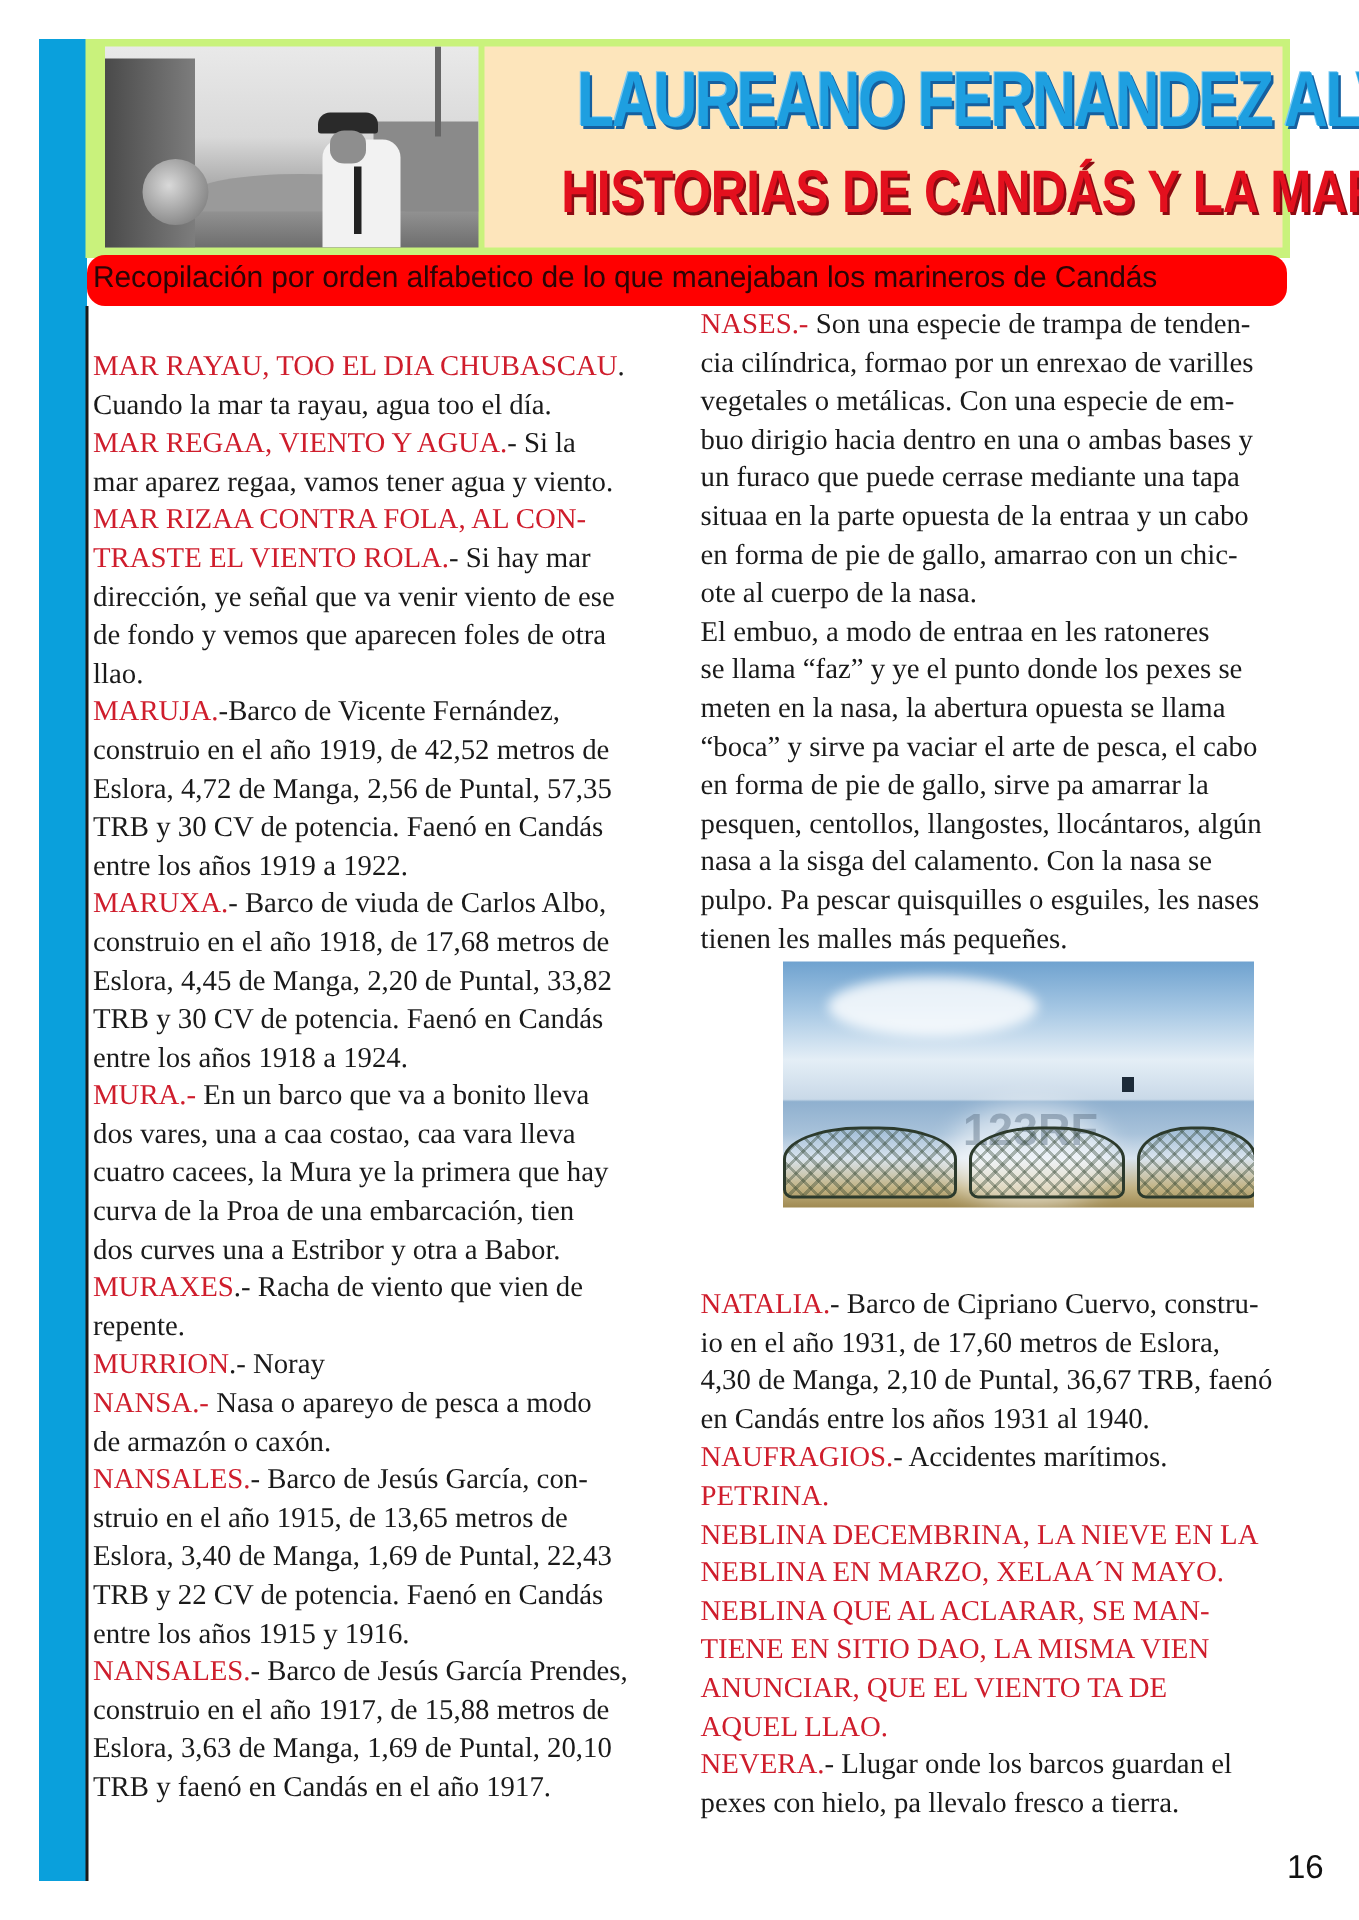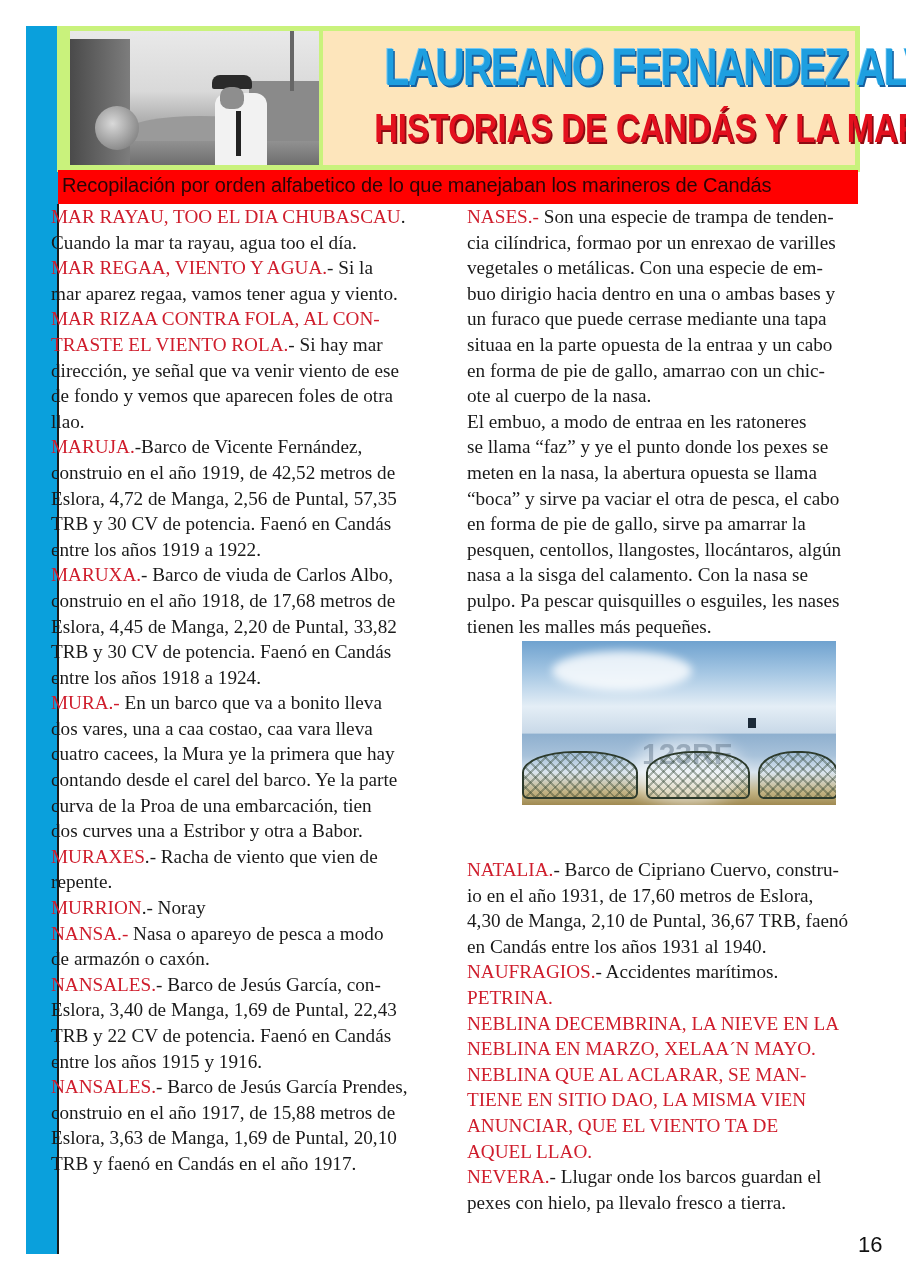--- a/index.html
+++ b/index.html
@@ -20,24 +20,24 @@
   .photo .tie { position:absolute; left:166px; top:80px; width:5px; height:45px; background:#222; }
   .title-area { position:absolute; left:323px; top:31px; width:532px; height:134px; background:#fde5bb; }
   .title-main { position:absolute; left:4px; top:6px; width:524px; text-align:center;
                 font-family:"Liberation Sans", "DejaVu Sans", sans-serif; font-weight:bold; font-size:52px; letter-spacing:-2px;
                 color:#1e9fe0; transform:scaleX(0.78); transform-origin:center; white-space:nowrap;
                 text-shadow: 2px 2px 0 #1560a0, -1px -1px 0 #76c8f2; line-height:60px; }
   .title-sub { position:absolute; left:4px; top:72px; width:524px; text-align:center;
                font-family:"Liberation Sans", "DejaVu Sans", sans-serif; font-weight:bold; font-size:40px;
                color:#e3101e; transform:scaleX(0.82); transform-origin:center; white-space:nowrap;
                text-shadow: 2px 2px 0 #8c0a12; line-height:50px; }
-  .redbar { position:absolute; left:58px; top:170px; width:800px; height:34px; background:#ff0000; }
+  .redbar { position:absolute; left:58px; top:170px; width:800px; height:34px; background:#ff0000;border-radius:12px; }
   .redbar span { position:absolute; left:4px; top:4px; font-family:"Liberation Sans", "DejaVu Sans", sans-serif; font-size:20px; color:#2a0505; white-space:nowrap; letter-spacing:-0.1px; }
   .col { position:absolute; top:204px; font-size:19.2px; line-height:25.6px; color:#1a1a1a; }
-  .col.left { left:51px; width:390px; }
+  .col.left { left:62px; width:390px;margin-top:28px; }
   .col.right { left:467px; width:410px; }
   .line { display:block; white-space:nowrap; height:25.6px; }
   .red { color:#cf1d2c; }
   .figure { position:absolute; left:522px; top:641px; width:314px; height:164px; overflow:hidden;
             background:linear-gradient(180deg,#6fa2cf 0%,#a7c8e4 20%,#e4eef6 40%,#c9d9e8 56%,#8fb0cf 57%,#a8c2da 70%,#d9e4ee 80%,#c2b384 92%,#a08a52 100%); }
   .figure .cloud { position:absolute; left:30px; top:10px; width:140px; height:40px; background:rgba(255,255,255,0.8); border-radius:50%; filter:blur(4px); }
   .figure .boat { position:absolute; left:226px; top:77px; width:8px; height:10px; background:#1c2a38; }
   .figure .glare { position:absolute; left:110px; top:95px; width:110px; height:70px; background:rgba(255,255,255,0.55); border-radius:50%; filter:blur(8px); }
   .figure .wm { position:absolute; left:120px; top:96px; font-family:"Liberation Sans", "DejaVu Sans", sans-serif; font-size:30px; font-weight:bold; color:rgba(90,110,130,0.45); }
   .figure .trap { position:absolute; bottom:6px; height:44px; border:2px solid #2c3a2c; border-radius:45% 45% 6px 6px;
@@ -88,29 +88,29 @@
     <span class="line"><span>TRB y 30 CV de potencia. Faenó en Candás</span></span>
     <span class="line"><span>entre los años 1919 a 1922.</span></span>
     <span class="line"><span class="red">MARUXA.</span><span>- Barco de viuda de Carlos Albo,</span></span>
     <span class="line"><span>construio en el año 1918, de 17,68 metros de</span></span>
     <span class="line"><span>Eslora, 4,45 de Manga, 2,20 de Puntal, 33,82</span></span>
     <span class="line"><span>TRB y 30 CV de potencia. Faenó en Candás</span></span>
     <span class="line"><span>entre los años 1918 a 1924.</span></span>
     <span class="line"><span class="red">MURA.-</span><span> En un barco que va a bonito lleva</span></span>
     <span class="line"><span>dos vares, una a caa costao, caa vara lleva</span></span>
     <span class="line"><span>cuatro cacees, la Mura ye la primera que hay</span></span>
-    <span class="line"><span>contando desde el carel del barco. Ye la parte</span></span>
     <span class="line"><span>curva de la Proa de una embarcación, tien</span></span>
     <span class="line"><span>dos curves una a Estribor y otra a Babor.</span></span>
     <span class="line"><span class="red">MURAXES</span><span>.- Racha de viento que vien de</span></span>
     <span class="line"><span>repente.</span></span>
     <span class="line"><span class="red">MURRION</span><span>.- Noray</span></span>
     <span class="line"><span class="red">NANSA.-</span><span> Nasa o apareyo de pesca a modo</span></span>
     <span class="line"><span>de armazón o caxón.</span></span>
     <span class="line"><span class="red">NANSALES.</span><span>- Barco de Jesús García, con-</span></span>
+    <span class="line"><span>struio en el año 1915, de 13,65 metros de</span></span>
     <span class="line"><span>Eslora, 3,40 de Manga, 1,69 de Puntal, 22,43</span></span>
     <span class="line"><span>TRB y 22 CV de potencia. Faenó en Candás</span></span>
     <span class="line"><span>entre los años 1915 y 1916.</span></span>
     <span class="line"><span class="red">NANSALES.</span><span>- Barco de Jesús García Prendes,</span></span>
     <span class="line"><span>construio en el año 1917, de 15,88 metros de</span></span>
     <span class="line"><span>Eslora, 3,63 de Manga, 1,69 de Puntal, 20,10</span></span>
     <span class="line"><span>TRB y faenó en Candás en el año 1917.</span></span>
   </div>
 
 <div class="col right">
@@ -119,21 +119,21 @@
       <span class="line"><span>cia cilíndrica, formao por un enrexao de varilles</span></span>
       <span class="line"><span>vegetales o metálicas. Con una especie de em-</span></span>
       <span class="line"><span>buo dirigio hacia dentro en una o ambas bases y</span></span>
       <span class="line"><span>un furaco que puede cerrase mediante una tapa</span></span>
       <span class="line"><span>situaa en la parte opuesta de la entraa y un cabo</span></span>
       <span class="line"><span>en forma de pie de gallo, amarrao con un chic-</span></span>
       <span class="line"><span>ote al cuerpo de la nasa.</span></span>
       <span class="line"><span>El embuo, a modo de entraa en les ratoneres</span></span>
       <span class="line"><span>se llama “faz” y ye el punto donde los pexes se</span></span>
       <span class="line"><span>meten en la nasa, la abertura opuesta se llama</span></span>
-      <span class="line"><span>“boca” y sirve pa vaciar el otra de pesca, el cabo</span></span>
+      <span class="line"><span>“boca” y sirve pa vaciar el arte de pesca, el cabo</span></span>
       <span class="line"><span>en forma de pie de gallo, sirve pa amarrar la</span></span>
       <span class="line"><span>pesquen, centollos, llangostes, llocántaros, algún</span></span>
       <span class="line"><span>nasa a la sisga del calamento. Con la nasa se</span></span>
       <span class="line"><span>pulpo. Pa pescar quisquilles o esguiles, les nases</span></span>
       <span class="line"><span>tienen les malles más pequeñes.</span></span>
     </div>
 </div>
 
 <div class="figure" title="Nasas de pesca en la playa frente al mar con un barco al fondo">
   <div class="cloud"></div>

